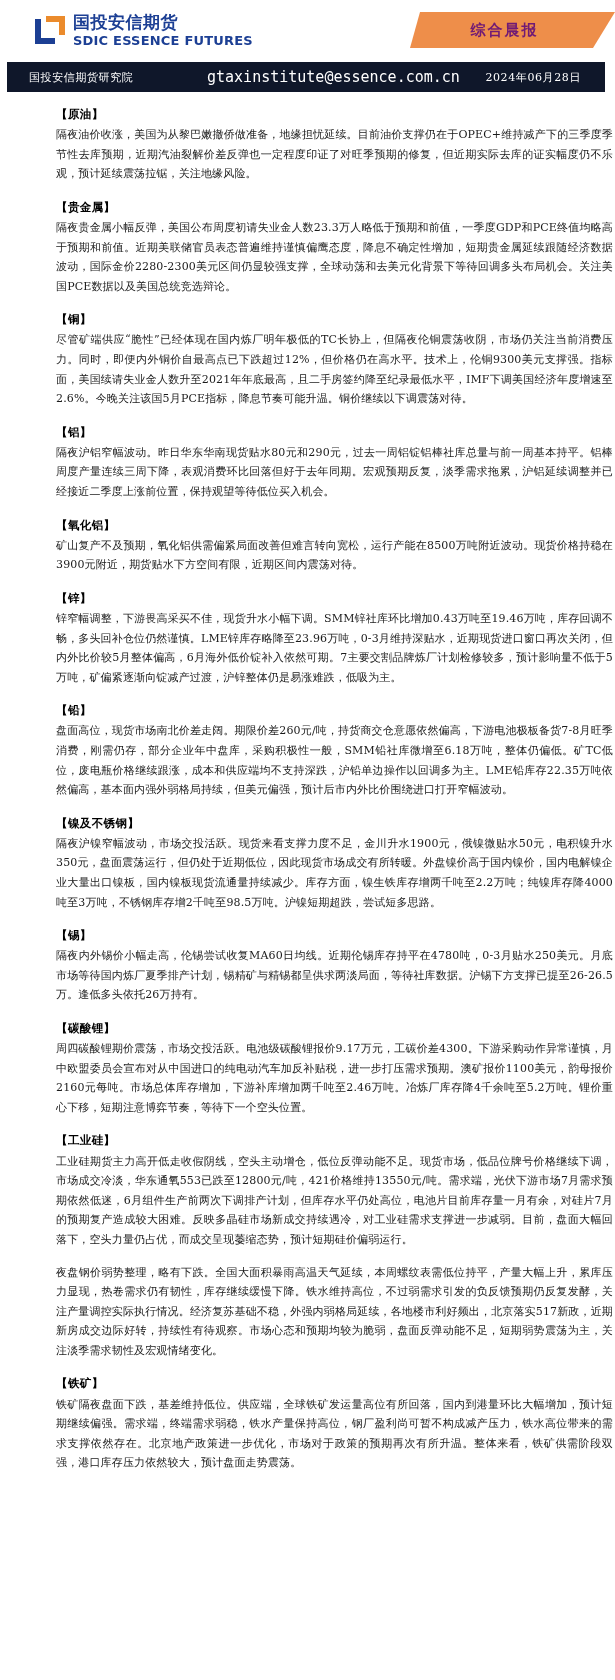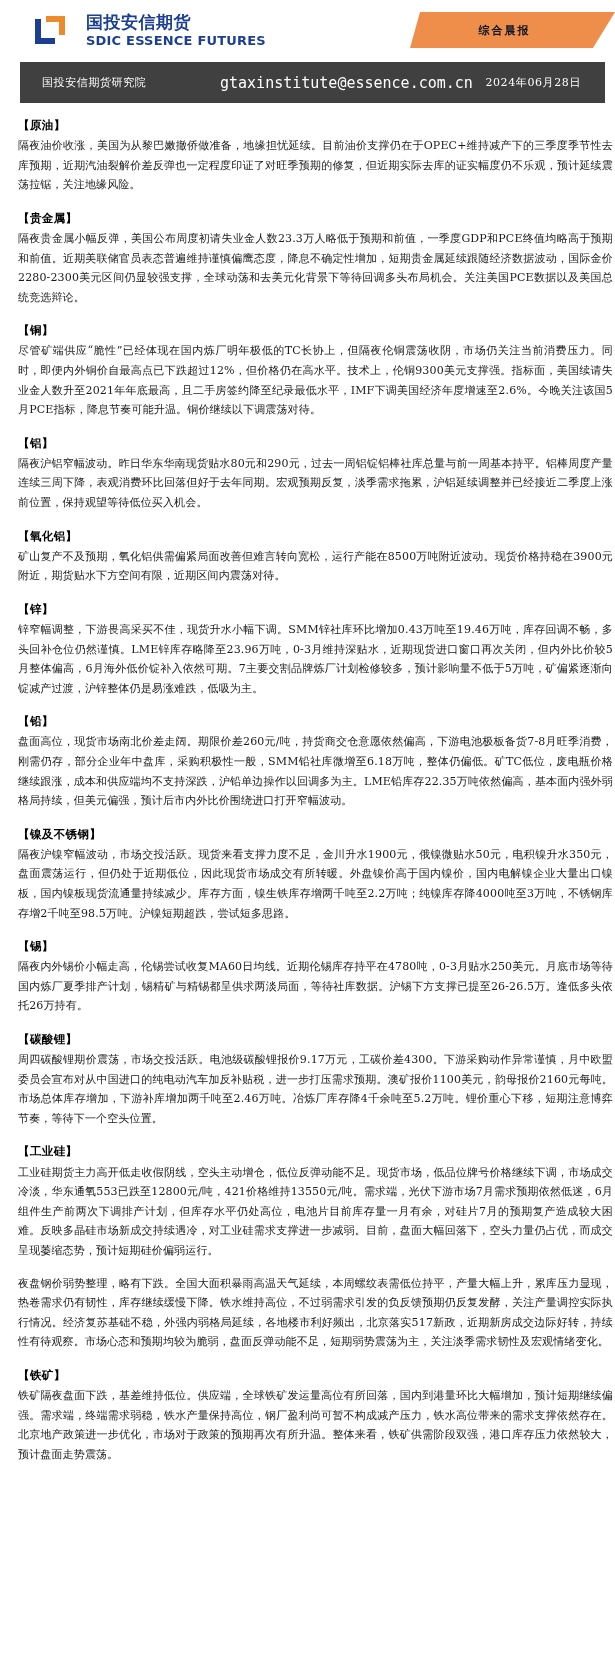--- a/index.html
+++ b/index.html
@@ -20,21 +20,21 @@
     position: relative;
     height: 58px;
     padding: 0;
   }
   .logo-block {
     position: absolute;
     left: 35px;
     top: 14px;
     display: flex;
     align-items: center;
-    gap: 21px;
+    gap: 8px;
   }
   .logo-mark {
     position: relative;
     width: 30px;
     height: 30px;
     flex: 0 0 30px;
   }
   .logo-mark .blue-l {
     position: absolute;
     left: 0;
@@ -83,50 +83,51 @@
     width: 205px;
     height: 36px;
     background: #ee8e4a;
     clip-path: polygon(10px 0, 100% 0, calc(100% - 22px) 100%, 0 100%);
     display: flex;
     align-items: center;
     justify-content: center;
   }
   .ribbon-label {
     font-family: "DejaVu Sans", "Liberation Sans", sans-serif;
-    font-size: 11px;
-    font-weight: bold;
-    color: #0f172a;
+    font-size: 15px;
+    font-weight: bold;
+    color: #701a75;
     letter-spacing: 2px;
     margin-right: 16px;
   }
 
   
   .infobar {
-    margin: 4px 10px 0 20px;
-    height: 41px;
-    background: #404040;
+    margin: 4px 10px 0 7px;
+    height: 30px;
+    background: #0f172a;
     display: flex;
     align-items: center;
     color: #ffffff;
     font-size: 11px;
     letter-spacing: 0.6px;
   }
   .infobar .cell {
     white-space: nowrap;
   }
   .infobar .cell-left   { margin-left: 22px; width: 160px; }
   .infobar .cell-mid    { flex: 1; text-align: left; padding-left: 18px;
                           font-family: "DejaVu Sans Mono", "Liberation Mono", monospace;
                           font-size: 15px; letter-spacing: 0; }
   .infobar .cell-right  { margin-right: 24px; }
 
   
   .content {
     padding: 12px 2px 16px 18px;
+    margin-left: 38px;
   }
   .section { margin-bottom: 13px; }
   .section:last-child { margin-bottom: 0; }
 
   .sec-title {
     font-size: 11.5px;
     font-weight: bold;
     line-height: 1.75;
     letter-spacing: 0.4px;
     color: #000000;

